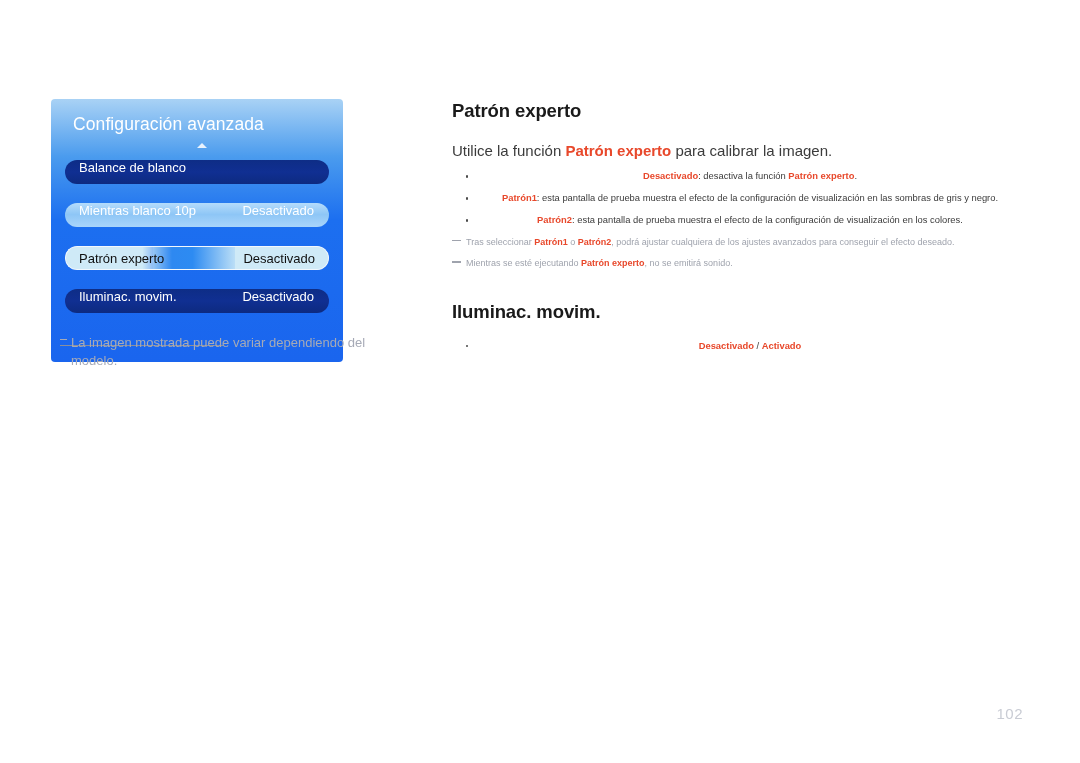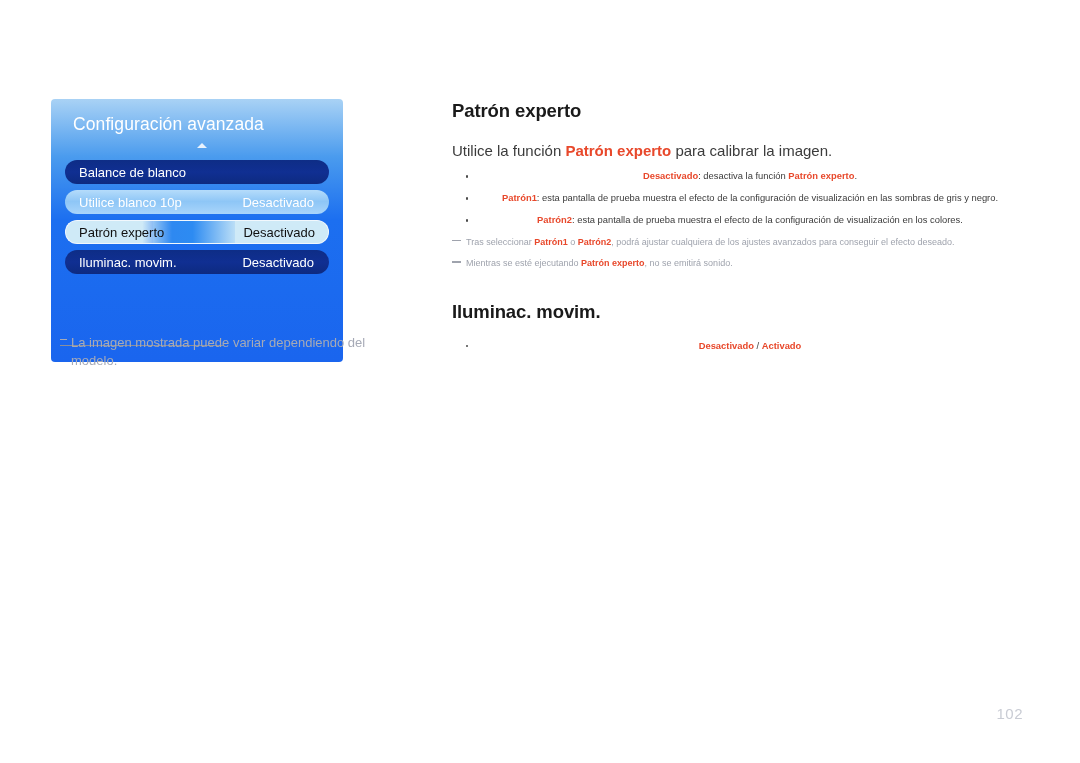--- a/index.html
+++ b/index.html
@@ -49,25 +49,24 @@
   }
   .osd-list {
     position: absolute;
     left: 14px;
     top: 61px;
     width: 264px;
   }
   .osd-row {
     position: relative;
     height: 24px;
-    margin-bottom: 6px;
+    margin-bottom: 19px;
     border-radius: 12px;
     box-sizing: border-box;
     display: flex;
-    align-items: center;
     justify-content: space-between;
     padding: 0 15px 0 14px;
     font-size: 13px;
     color: #ffffff;
     white-space: nowrap;
   }
   .osd-row.dark {
     background: linear-gradient(180deg, #0e2d86 0%, #102f92 50%, #0d2a80 100%);
   }
   .osd-row.light {
@@ -270,21 +269,21 @@
 <body>
 
 <div class="osd-panel">
   <div class="osd-title">Configuración avanzada</div>
   <div class="osd-uparrow"></div>
   <div class="osd-list">
       <div class="osd-row dark">
         <span class="osd-label">Balance de blanco</span>
       </div>
       <div class="osd-row light">
-        <span class="osd-label">Utilice blanco 10p</span>
+        <span class="osd-label">Mientras blanco 10p</span>
         <span class="osd-value">Desactivado</span>
       </div>
       <div class="osd-row selected">
         <div class="sel-label">Patrón experto</div>
         <div class="sel-mid"></div>
         <div class="sel-value">Desactivado</div>
       </div>
       <div class="osd-row dark">
         <span class="osd-label">Iluminac. movim.</span>
         <span class="osd-value">Desactivado</span>

